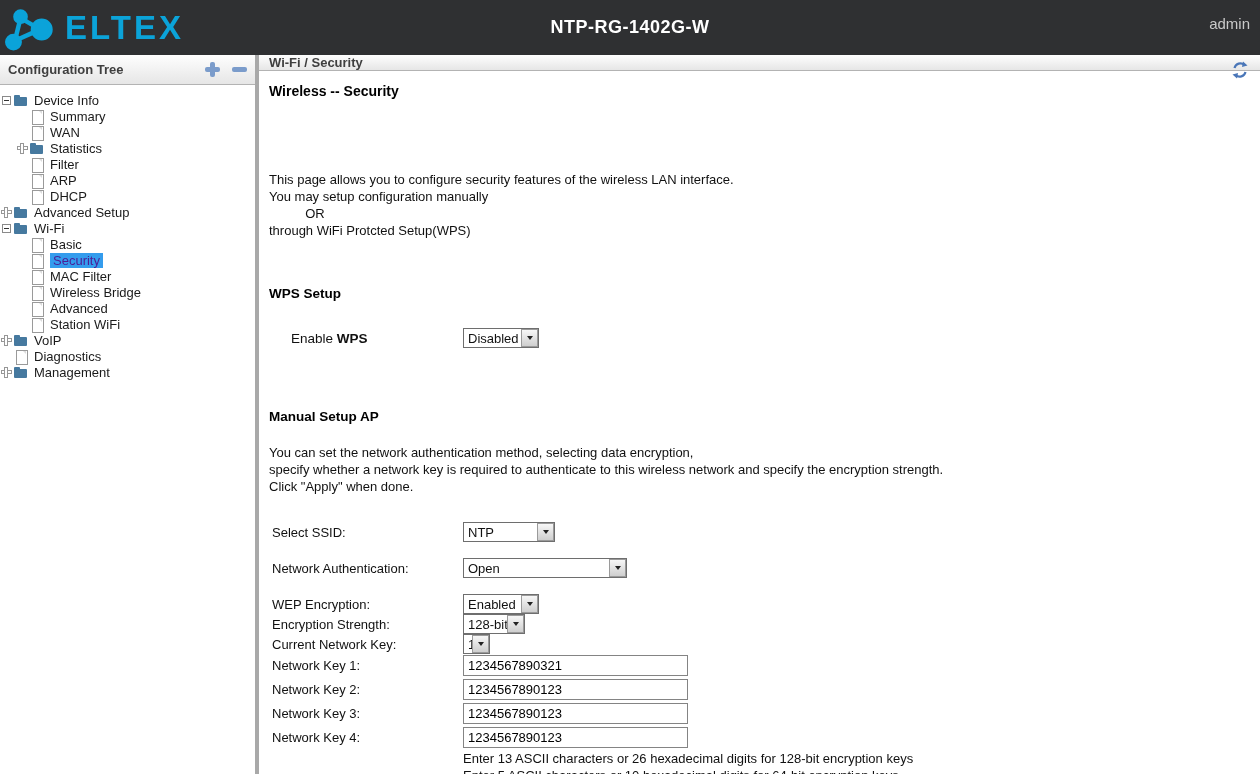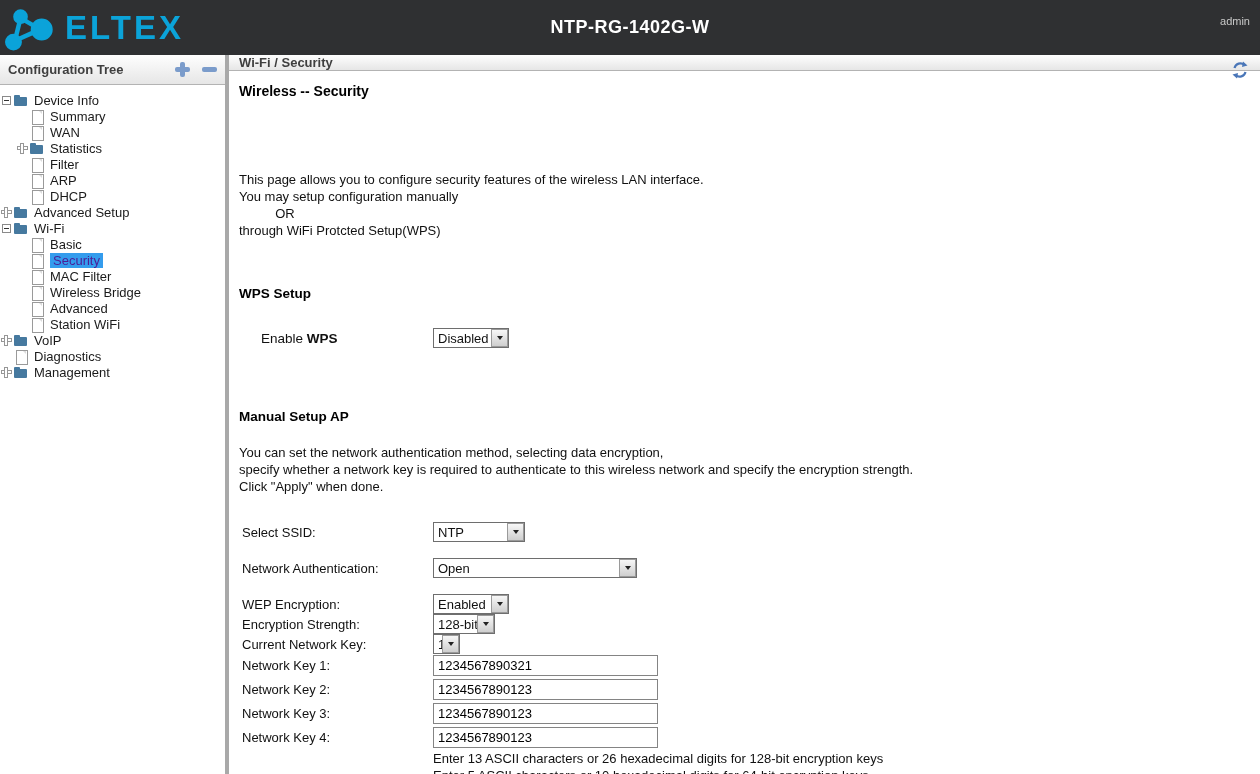--- a/index.html
+++ b/index.html
@@ -17,26 +17,26 @@
   }
   .logo { display:flex; align-items:center; padding-left:5px; gap:12px; }
   .logo-text {
     color:#0ba3d9; font-size:33px; font-weight:bold; letter-spacing:3px; line-height:1;
   }
   .header-title {
     position:absolute; left:0; right:0; text-align:center;
     color:#ffffff; font-size:18px; font-weight:bold; letter-spacing:0.5px;
   }
   .header-user {
-    position:absolute; right:10px; top:15px; color:#c9c9c9; font-size:11px;
+    position:absolute; right:10px; top:15px; color:#c9c9c9; font-size:15px;
   }
 
   
   .page-body { display:flex; height:719px; }
-  .sidebar { width:229px; flex:none; background:#fff; border-right:4px solid #a9a9a9; }
+  .sidebar { width:259px; flex:none; background:#fff; border-right:4px solid #a9a9a9; }
   .main { flex:1; display:flex; flex-direction:column; background:#fff; }
 
   
   .bar {
     height:30px; background:linear-gradient(#fefefe,#e6e6e6);
     border-bottom:1px solid #b3b3b3;
     display:flex; align-items:center;
     font-weight:bold; color:#3f3f3f; font-size:13px;
   }
   .side-head { padding-left:8px; position:relative; }
@@ -117,21 +117,21 @@
   }
   .tri { width:0; height:0; border-left:3.5px solid transparent; border-right:3.5px solid transparent; border-top:4px solid #222; }
 
   .ctl-text {
     width:225px; height:21px; border:1px solid #848484; font-family:"Liberation Sans",sans-serif;
     font-size:13px; padding:1px 4px; background:#fff;
   }
 
   .wps-sel { width:76px; }
   .fields .idx-0 .sel { width:92px;gap:36px; }
-  .fields .idx-1 .sel { width:204px; }
+  .fields .idx-1 .sel { width:164px; }
   .fields .idx-2 .sel { width:76px; }
   .fields .idx-3 .sel { width:62px; }
   .fields .idx-4 .sel { width:27px; }
   .fields .idx-0 { margin-bottom:16px; }
   .fields .idx-1 { margin-bottom:16px; }
   .fields .idx-2, .fields .idx-3, .fields .idx-4 { margin-bottom:0; }
   .fields .idx-5, .fields .idx-6, .fields .idx-7, .fields .idx-8 { margin-bottom:1px; min-height:23px; }
 
   .hints { margin-left:197px; }
 </style>

